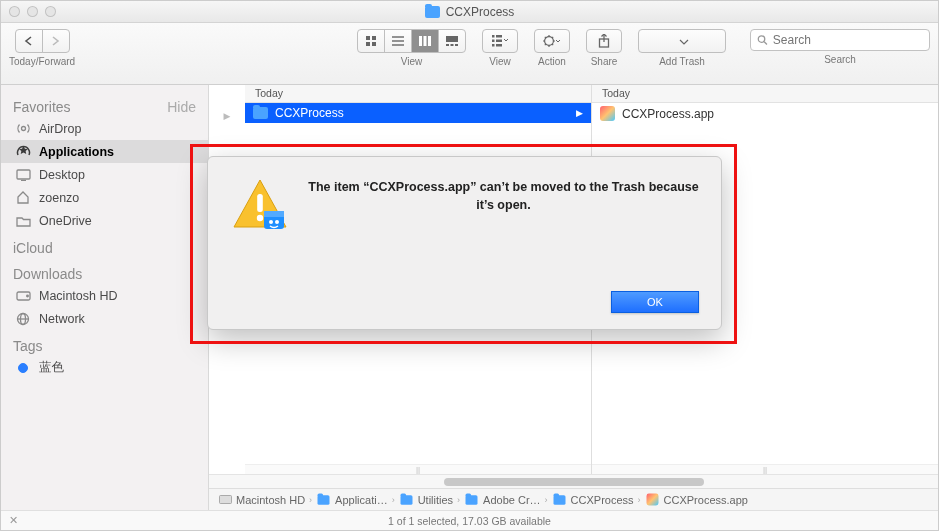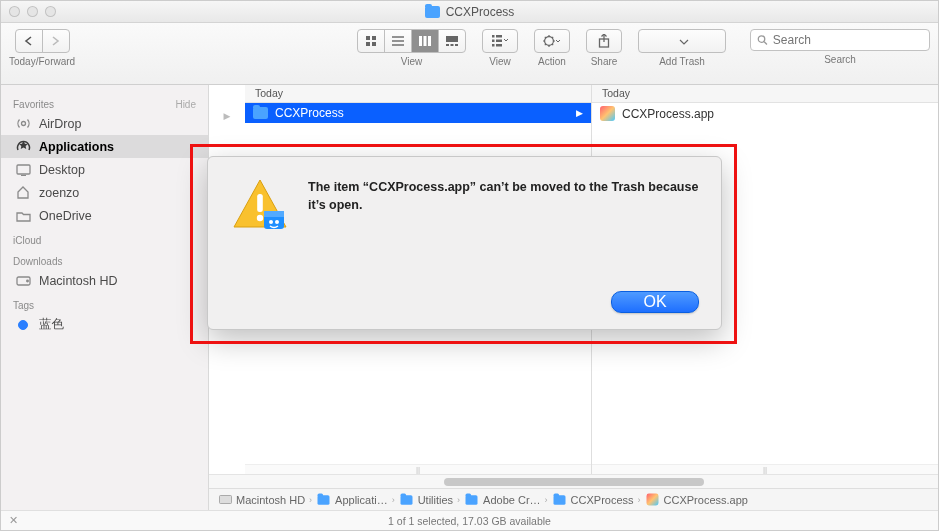--- a/index.html
+++ b/index.html
@@ -25,21 +25,21 @@
 .segbtn:last-child { border-radius: 0 4px 4px 0; }
 .segbtn.active { background: #8f8f8f; }
 .iconbtn { width: 36px; height: 24px; background: linear-gradient(#fdfdfd,#f2f2f2); border: 1px solid #bfbfbf; border-radius: 4px; display: flex; align-items: center; justify-content: center; font-size: 13px; color: #555; }
 .tagbtn { width: 88px; }
 .searchbox { width: 180px; height: 22px; border: 1px solid #c2c2c2; border-radius: 4px; background: #fff; display: flex; align-items: center; padding: 0 6px; gap: 5px; }
 .searchbox input { border: none; outline: none; font-size: 12px; color: #888; width: 100%; background: transparent; }
 
 
 .body { flex: 1; display: flex; overflow: hidden; }
 .sidebar { width: 208px; background: #f3f1f2; border-right: 1px solid #d9d9d9; padding-top: 6px; overflow: hidden; color:#555; }
-.shdr { font-size: 10px; color: #8a8a8a; padding: 8px 12px 2px; display:flex; justify-content:space-between; }
+.shdr { font-size: 14px; color: #8a8a8a; padding: 8px 12px 2px; display:flex; justify-content:space-between; }
 .sitem { display: flex; align-items: center; gap: 8px; padding: 3px 12px 3px 14px; font-size: 12.5px; color: #4a4a4a; height: 23px; }
 .sitem.sel { background: #dcdbdc; color: #000; }
 .sitem .sic { width: 16px; color: #7d7d7d; display:flex; justify-content:center; }
 .tagdot { width: 10px; height: 10px; border-radius: 50%; border: 1px solid #2a7fff; background: #2a7fff; }
 
 
 .content { flex: 1; display: flex; flex-direction: column; background: #fff; overflow:hidden; }
 .cols { flex: 1; display: flex; overflow: hidden; }
 .col { flex: 1; display: flex; flex-direction: column; border-right: 1px solid #dedede; }
 .col0 { width: 36px; flex: none; background: #fff; display:flex; flex-direction:column; align-items:center; padding-top:26px; }
@@ -62,23 +62,23 @@
 .statusbar { height: 20px; background: #f9f9f9; border-top: 1px solid #e0e0e0; display: flex; align-items: center; justify-content: center; font-size: 10.5px; color: #777; position:relative; }
 .statusbar .cl { position:absolute; left:8px; color:#999; font-size:11px; }
 
 
 .overlay { position: absolute; left: 0; top: 0; width: 939px; height: 531px; pointer-events: none; }
 .redbox { position: absolute; left: 190px; top: 144px; width: 547px; height: 200px; border: 3px solid #e11; pointer-events: none; }
 .dialog { position: absolute; left: 207px; top: 156px; width: 515px; height: 174px; background: #f1f0f0; border: 1px solid #c8c8c8; border-radius: 6px; box-shadow: 0 10px 30px rgba(0,0,0,.25); padding: 20px 22px 16px; display: flex; flex-direction: column; pointer-events: auto; }
 .dialog .top { display: flex; gap: 18px; }
 .warnico { width: 60px; height: 56px; position: relative; }
 .warnico svg { width: 60px; height: 56px; }
-.dmsg { flex: 1; font-size: 12.5px; font-weight: bold; color: #222; line-height: 1.4; padding-top: 2px; }
+.dmsg { flex: 1; font-size: 12.5px; font-weight: bold; color: #222; line-height: 1.4; padding-top: 2px; text-align: center; }
 .dbtns { margin-top: auto; display: flex; justify-content: flex-end; }
-.okbtn { width: 88px; height: 22px; background: linear-gradient(#4f9bff,#1e6fff); color: #fff; border: 1px solid #0a5fe0; border-radius: 10px; font-size: 16px; display:flex; align-items:center; justify-content:center; box-shadow: 0 1px 2px rgba(0,0,0,.2); }
+.okbtn { width: 88px; height: 22px; background: linear-gradient(#4f9bff,#1e6fff); color: #fff; border: 1px solid #0a5fe0; border-radius: 0; font-size: 11px; display:flex; align-items:center; justify-content:center; box-shadow: 0 1px 2px rgba(0,0,0,.2); }
 
 svg { display: block; }
 </style>
 </head>
 <body>
 
 <div class="window">
 
   <div class="titlebar">
     <div class="traffic">
@@ -275,20 +275,30 @@
         </div>
       <div class="sitem">
         <span class="sic">
             <svg width="15" height="10" viewBox="0 0 15 10" stroke="#8a8a8a" fill="none" stroke-width="1.3">
               <rect x="1" y="1" width="13" height="8" rx="1.5"></rect>
               <circle cx="11.5" cy="5" r="0.8" fill="#8a8a8a"></circle>
             </svg>
           </span>
         <span>Macintosh HD</span>
       </div>
+      <div class="sitem">
+        <span class="sic">
+            <svg width="14" height="14" viewBox="0 0 14 14" stroke="#8a8a8a" fill="none" stroke-width="1.3">
+              <circle cx="7" cy="7" r="5.5"></circle>
+              <ellipse cx="7" cy="7" rx="2.5" ry="5.5"></ellipse>
+              <line x1="1.5" y1="7" x2="12.5" y2="7"></line>
+            </svg>
+          </span>
+        <span>Network</span>
+      </div>
 
       <div class="shdr">
           <span>Tags</span>
         </div>
       <div class="sitem">
         <span class="sic">
             <span class="tagdot"></span>
           </span>
         <span>蓝色</span>
       </div>

